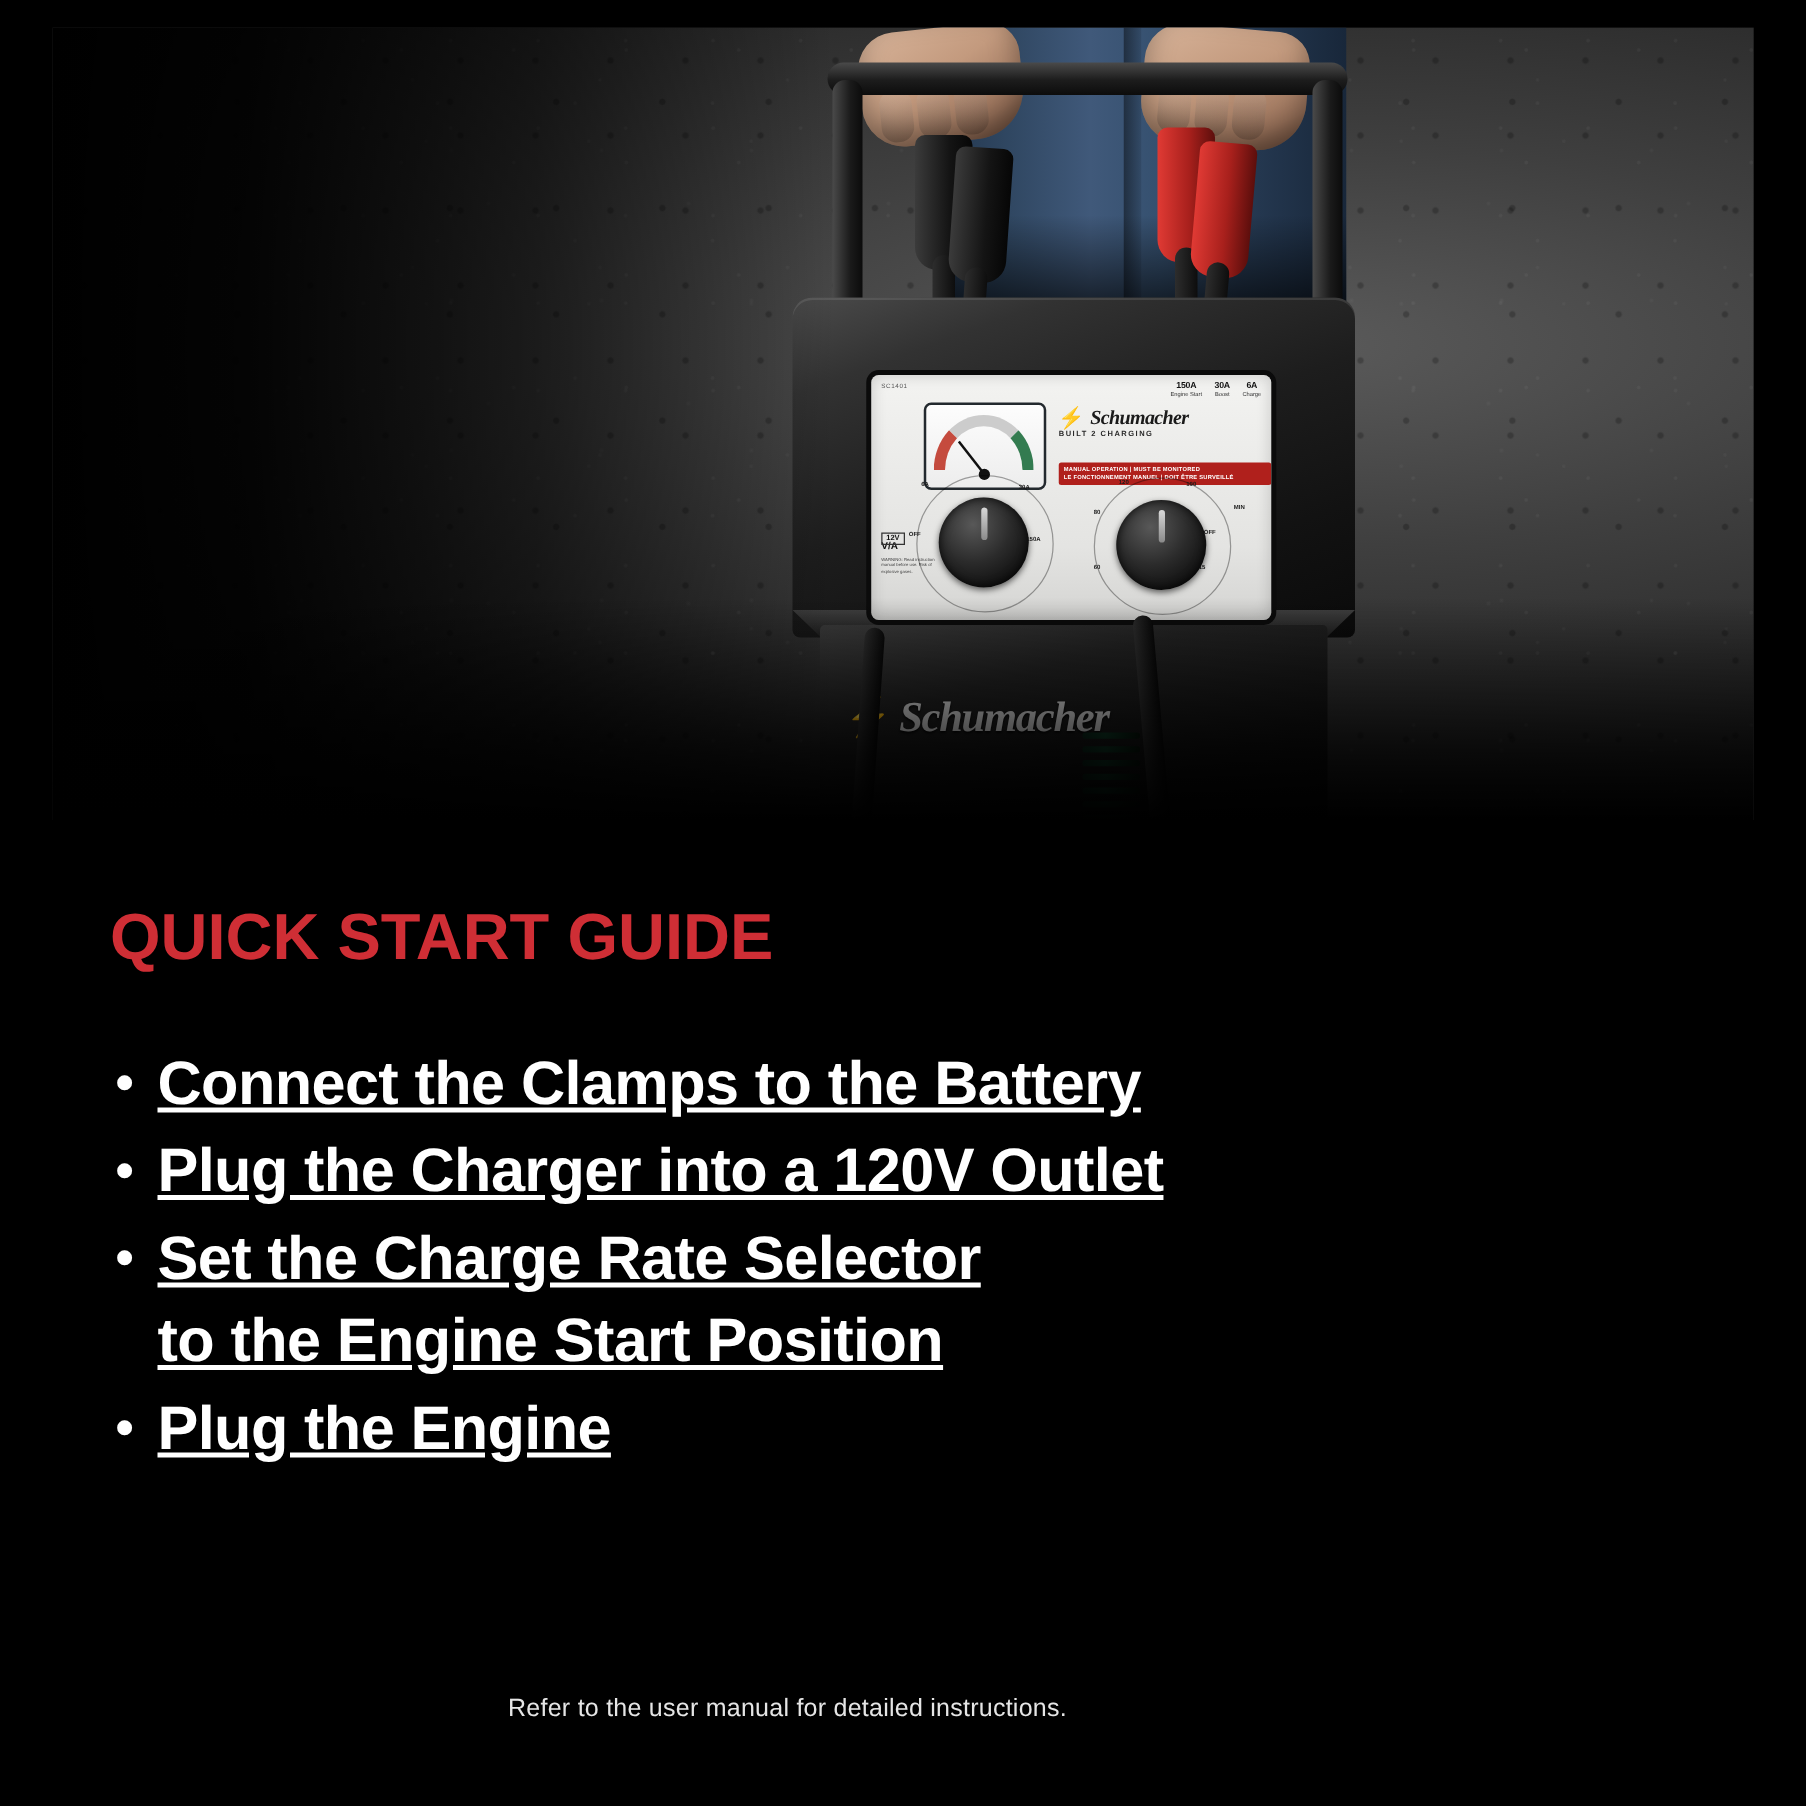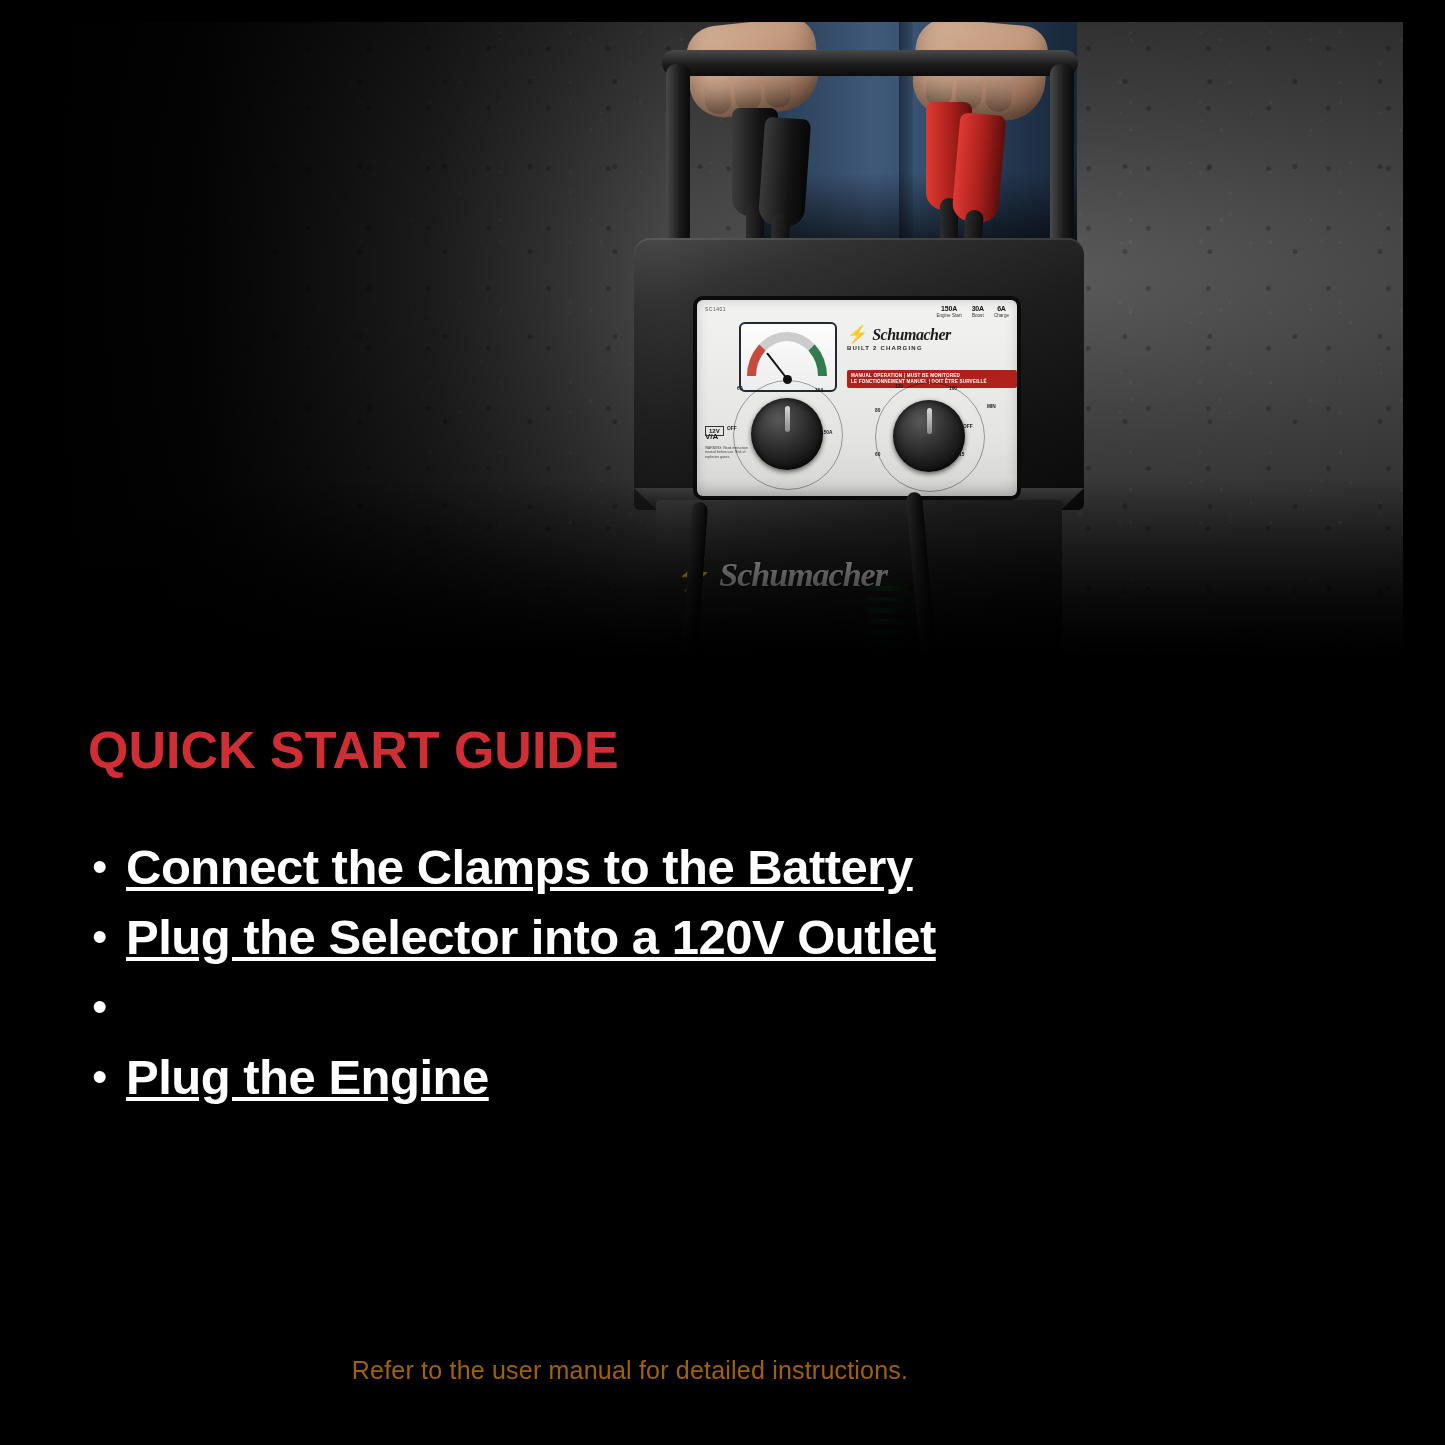--- a/index.html
+++ b/index.html
@@ -468,22 +468,22 @@
     color: #ffffff;
     text-decoration: underline;
   }
   .bullet-text .l2 { display: block; }
   .footnote {
     position: absolute;
     left: 0;
     top: 700px;
     width: 1260px;
     text-align: center;
-    color: #a16207;
-    font-size: 25px;
+    color: #e5e5e5;
+    font-size: 20px;
     letter-spacing: 0.2px;
   }
 </style>
 </head>
 <body>
 
 <div class="page">
 
   <div class="photo">
     <div class="asphalt"></div>
@@ -620,25 +620,29 @@
 
     <div class="bullets">
 
       <div class="bullet-row">
         <span class="bullet-dot">•</span>
         <span class="bullet-text">Connect the Clamps to the Battery</span>
       </div>
 
       <div class="bullet-row">
         <span class="bullet-dot">•</span>
-        <span class="bullet-text">Plug the Selector into a 120V Outlet</span>
+        <span class="bullet-text">Plug the Charger into a 120V Outlet</span>
       </div>
 
       <div class="bullet-row">
         <span class="bullet-dot">•</span>
+        <span class="bullet-text">
+          <span>Set the Charge Rate Selector</span>
+          <span class="l2">to the Engine Start Position</span>
+        </span>
       </div>
 
       <div class="bullet-row">
         <span class="bullet-dot">•</span>
         <span class="bullet-text">Plug the Engine</span>
       </div>
 
     </div>
 
     <div class="footnote">Refer to the user manual for detailed instructions.</div>

